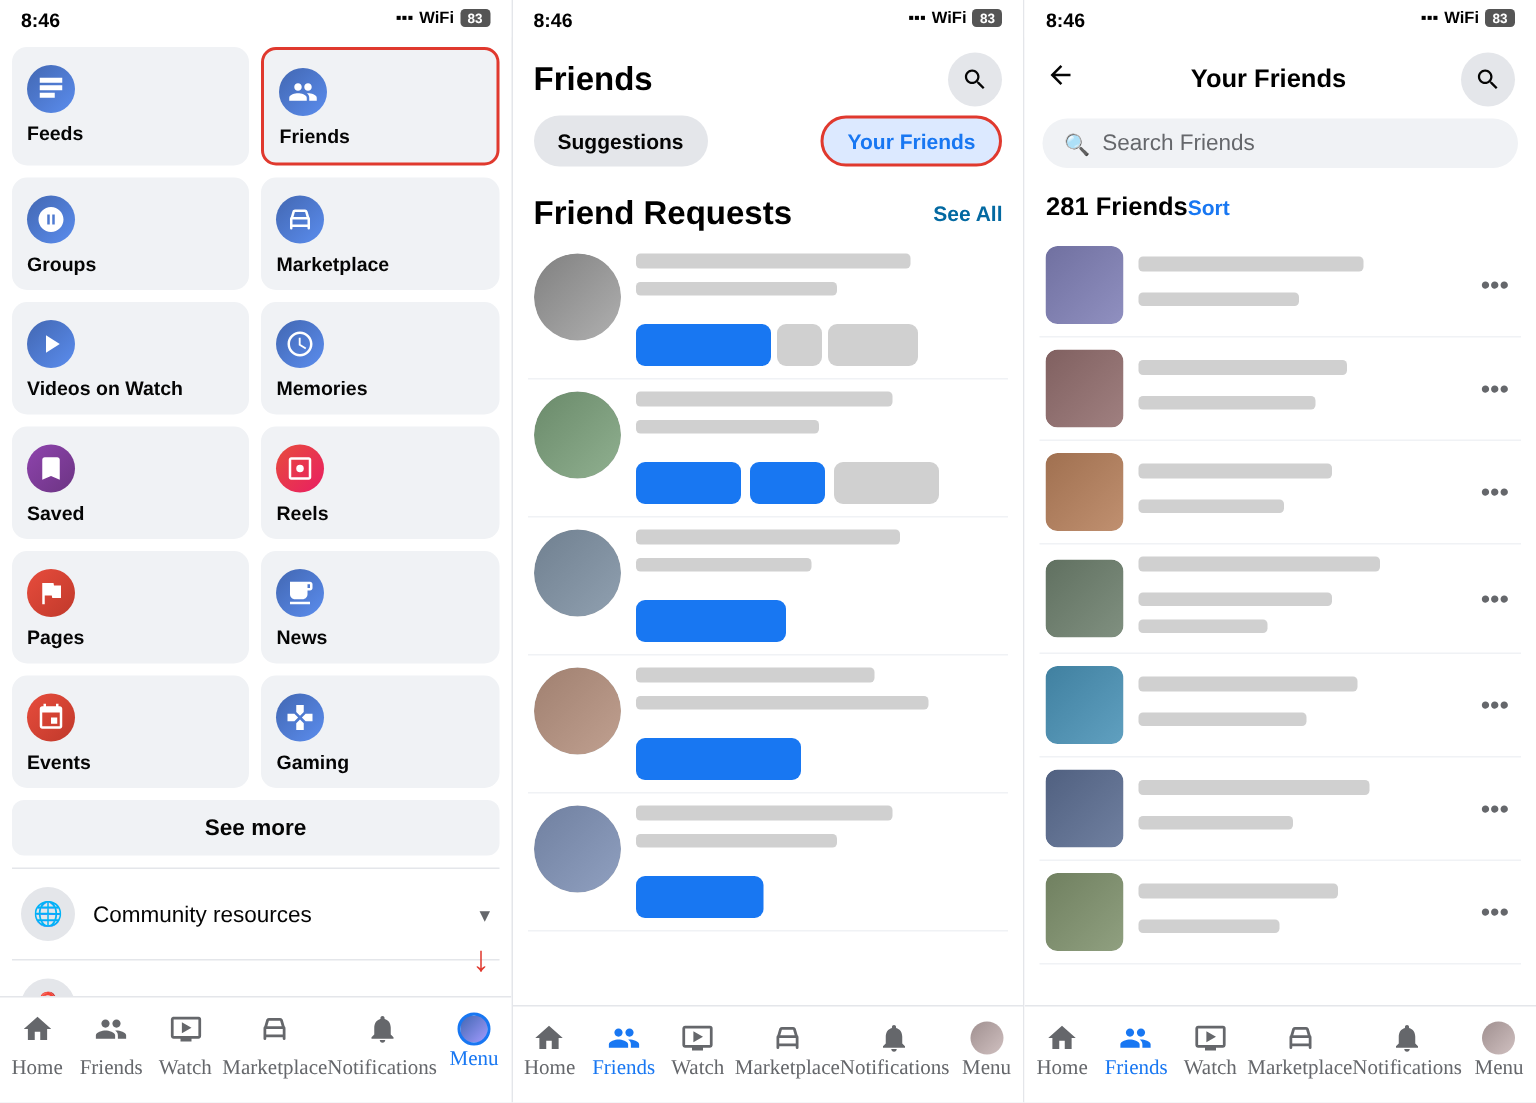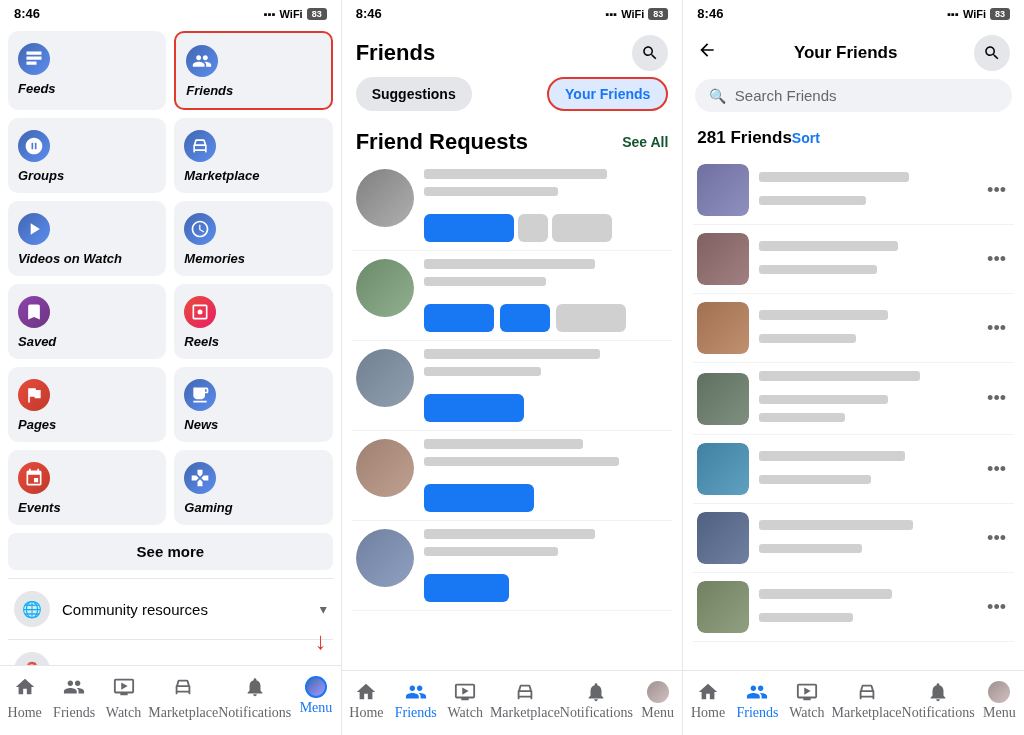--- a/index.html
+++ b/index.html
@@ -17,21 +17,21 @@
       display: flex;
       flex-direction: column;
       border-right: 1px solid #e4e6ea;
       overflow: hidden;
       position: relative;
     }
     
     .status-bar {
       display: flex;
       justify-content: space-between;
-      align-items: center;
+      align-items: flex-start;
       padding: 6px 14px 4px;
       font-size: 13px;
       font-weight: 600;
       background: #fff;
     }
     .status-bar .time { font-weight: 700; }
     .status-icons { display: flex; gap: 4px; align-items: center; font-size: 11px; }
     .battery-box {
       display: inline-flex; align-items: center; justify-content: center;
       background: #555; color: #fff; font-size: 9px; font-weight: 700;
@@ -42,21 +42,20 @@
     .panel1-content {
       flex: 1;
       overflow-y: auto;
       padding: 6px 8px;
     }
     .menu-grid {
       display: grid;
       grid-template-columns: 1fr 1fr;
       gap: 8px;
       margin-bottom: 8px;
-      font-style: italic;
     }
     .menu-item {
       background: #f0f2f5;
       border-radius: 10px;
       padding: 12px 10px 10px;
       display: flex;
       flex-direction: column;
       gap: 6px;
       cursor: pointer;
       position: relative;
@@ -176,21 +175,21 @@
       color: #1877f2;
       border: 2px solid #e0392e;
     }
     .section-header {
       display: flex;
       justify-content: space-between;
       align-items: center;
       padding: 8px 14px 6px;
     }
     .section-title { font-size: 22px; font-weight: 700; }
-    .see-all-link { color: #14532d; font-size: 14px; font-weight: 600; cursor: pointer; }
+    .see-all-link { color: #0369a1; font-size: 14px; font-weight: 600; cursor: pointer; }
     .friend-request-list {
       flex: 1;
       overflow-y: auto;
       padding: 0 10px;
     }
     .friend-card {
       display: flex;
       gap: 10px;
       padding: 8px 4px;
       border-bottom: 1px solid #f0f2f5;

